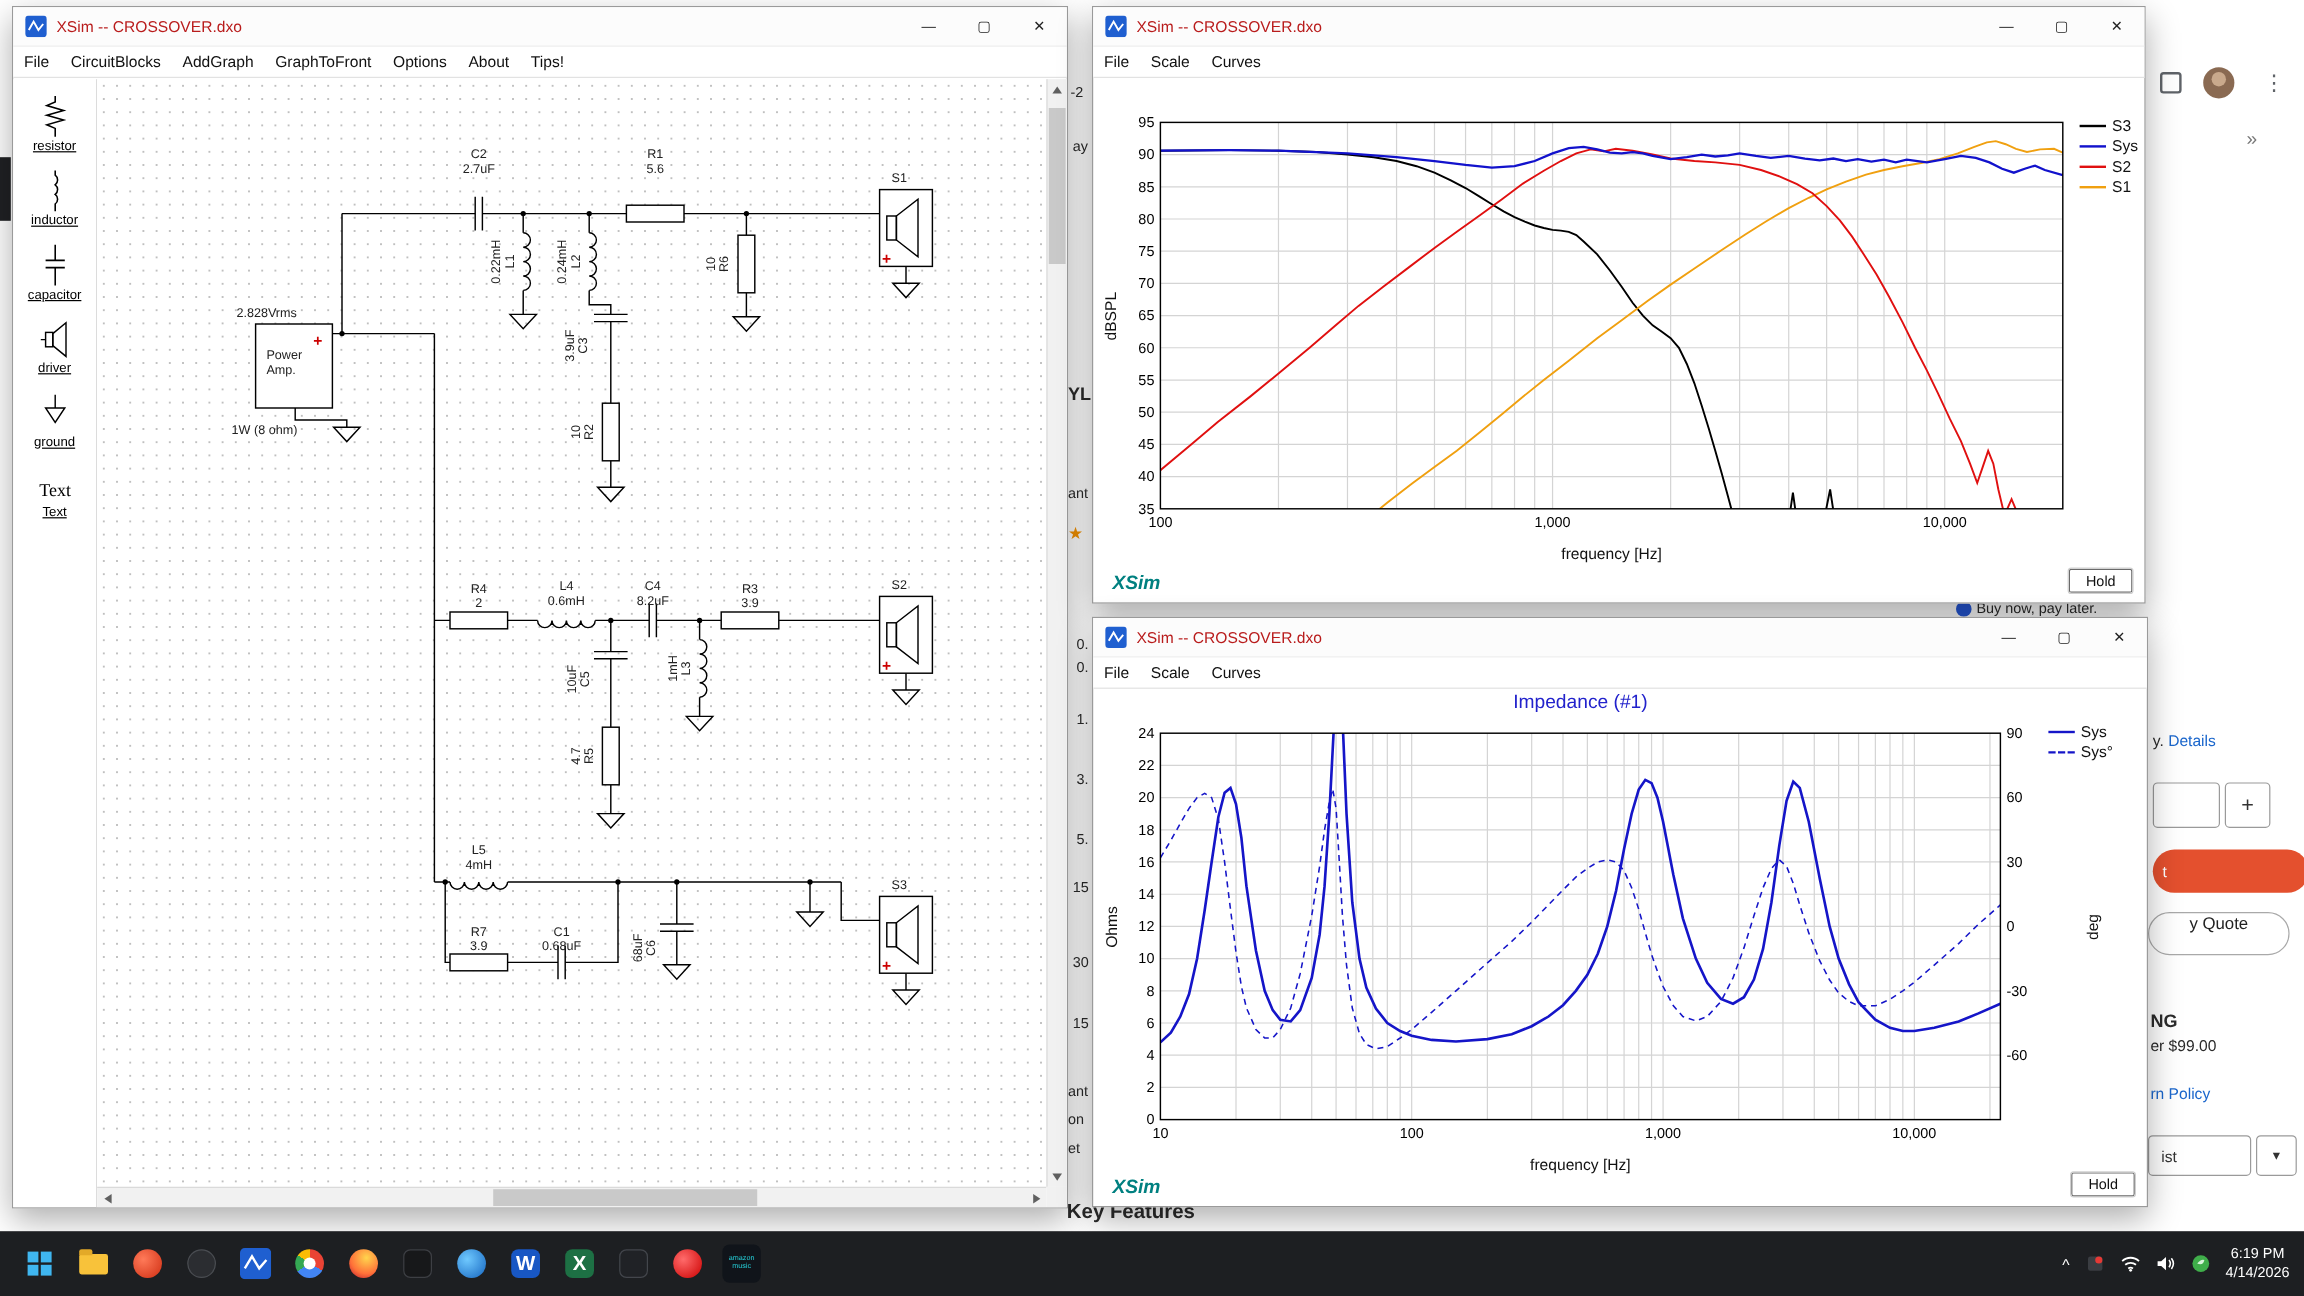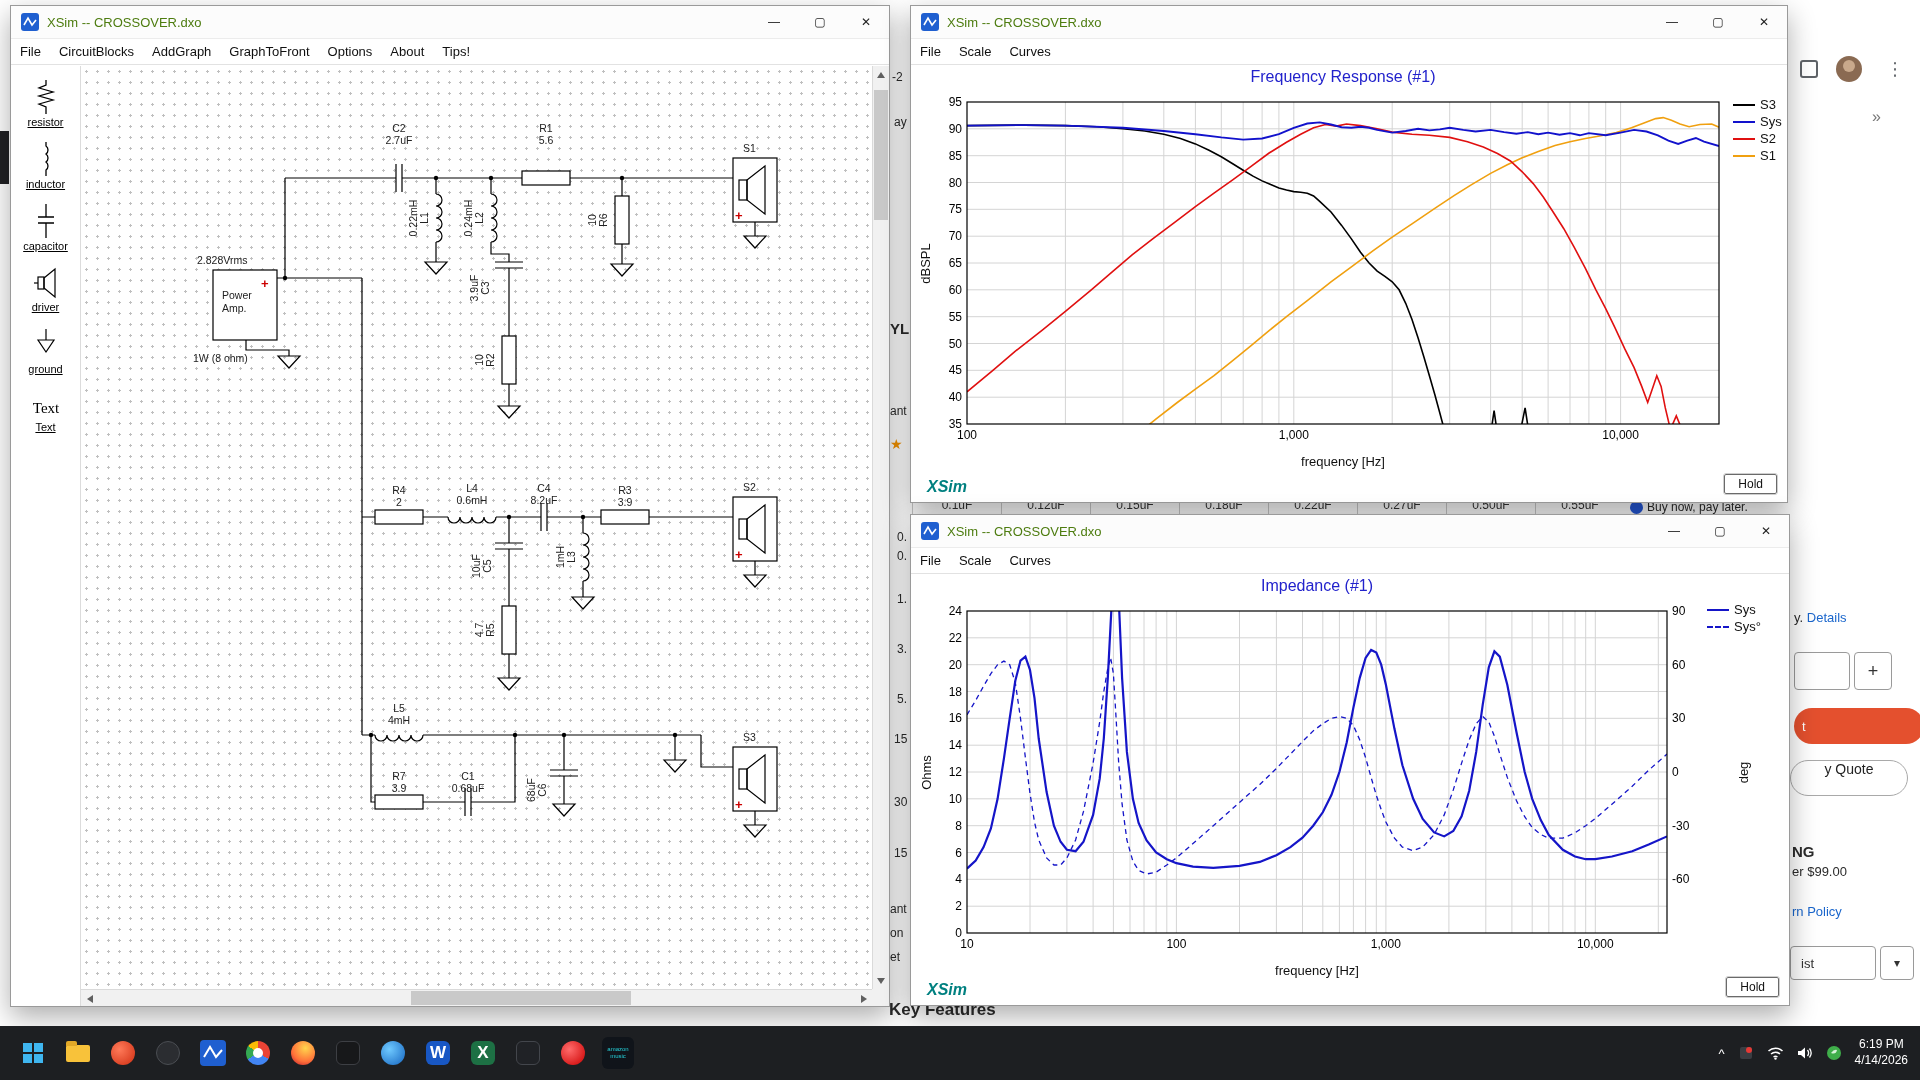--- a/index.html
+++ b/index.html
@@ -3,21 +3,21 @@
 <meta charset="utf-8">
 <style>
 *{margin:0;padding:0;box-sizing:border-box}
 html,body{width:1920px;height:1080px;overflow:hidden;background:#fff;
   font-family:"Liberation Sans",sans-serif}
 
 .window{position:absolute;background:#fff;border:1px solid #9a9a9a;
   box-shadow:0 10px 26px rgba(0,0,0,.32)}
 .titlebar{height:33px;display:flex;align-items:center;background:#fcfcfc;
   border-bottom:1px solid #ececec;padding-left:10px}
-.t-title{font-size:13px;color:#4d7c0f;margin-left:8px;flex:1;white-space:nowrap}
+.t-title{font-size:13px;color:#b91c1c;margin-left:8px;flex:1;white-space:nowrap}
 .t-btns{display:flex;height:33px}
 .wbtn{width:46px;height:33px;display:flex;align-items:center;justify-content:center;
   font-size:12px;color:#222;cursor:default}
 .menubar{height:26px;display:flex;align-items:center;background:#fff;
   border-bottom:1px solid #e2e2e2;font-size:13px;color:#101010}
 .menu-item{padding:0 9px}
 
 #win-schematic{left:10px;top:5px;width:880px;height:1002px;z-index:10}
 .win-body{position:absolute;top:60px;left:0;right:0;bottom:0;display:flex}
 .toolpanel{width:70px;background:#fff;border-right:1px solid #dcdcdc;padding-top:6px}
@@ -107,30 +107,20 @@
   <span class="frag" style="left:897px;top:642px">3.</span>
   <span class="frag" style="left:897px;top:692px">5.</span>
   <span class="frag" style="left:894px;top:732px">15</span>
   <span class="frag" style="left:894px;top:795px">30</span>
   <span class="frag" style="left:894px;top:846px">15</span>
   <span class="frag" style="left:890px;top:902px">ant</span>
   <span class="frag" style="left:890px;top:926px">on</span>
   <span class="frag" style="left:890px;top:950px">et</span>
   <span class="frag" style="left:889px;top:1000px;font-weight:bold;font-size:17px">Key Features</span>
 
-  <div class="cap-row">
-    <div class="cap-cell">0.1uF</div>
-    <div class="cap-cell">0.12uF</div>
-    <div class="cap-cell">0.15uF</div>
-    <div class="cap-cell">0.18uF</div>
-    <div class="cap-cell">0.22uF</div>
-    <div class="cap-cell">0.27uF</div>
-    <div class="cap-cell">0.50uF</div>
-    <div class="cap-cell">0.55uF</div>
-  </div>
   <span class="frag" style="left:1630px;top:500px;display:flex;align-items:center;gap:4px">
     <span style="width:13px;height:13px;border-radius:50%;background:#2557d6;display:inline-block"></span>
     <span>Buy now, pay later.</span>
   </span>
 
   <span class="frag" style="left:1800px;top:60px;width:18px;height:18px;border:2px solid #5f6368;border-radius:3px"></span>
   <span class="frag" style="left:1836px;top:56px;width:26px;height:26px;border-radius:50%;background:#8a6a52;overflow:hidden">
     <span style="position:absolute;left:7px;top:4px;width:12px;height:12px;border-radius:50%;background:#c9a98c"></span>
   </span>
   <span class="frag" style="left:1886px;top:58px;font-size:18px;color:#5f6368">⋮</span>
@@ -403,21 +393,20 @@
       <span class="wbtn">▢</span>
       <span class="wbtn">✕</span>
     </span>
   </div>
   <div class="menubar">
     <span class="menu-item">File</span>
     <span class="menu-item">Scale</span>
     <span class="menu-item">Curves</span>
   </div>
   <div class="g-content">
-    <div class="chart-title" style="left:56px;width:752px">Frequency Response (#1)</div>
     <svg width="820" height="360" style="position:absolute;left:0;top:26px">
         <line x1="154.4" y1="10" x2="154.4" y2="332" stroke="#d4d4d4" stroke-width="1"></line>
         <line x1="211.9" y1="10" x2="211.9" y2="332" stroke="#d4d4d4" stroke-width="1"></line>
         <line x1="252.8" y1="10" x2="252.8" y2="332" stroke="#d4d4d4" stroke-width="1"></line>
         <line x1="284.4" y1="10" x2="284.4" y2="332" stroke="#d4d4d4" stroke-width="1"></line>
         <line x1="310.3" y1="10" x2="310.3" y2="332" stroke="#d4d4d4" stroke-width="1"></line>
         <line x1="332.2" y1="10" x2="332.2" y2="332" stroke="#d4d4d4" stroke-width="1"></line>
         <line x1="351.1" y1="10" x2="351.1" y2="332" stroke="#d4d4d4" stroke-width="1"></line>
         <line x1="367.9" y1="10" x2="367.9" y2="332" stroke="#d4d4d4" stroke-width="1"></line>
         <line x1="382.8" y1="10" x2="382.8" y2="332" stroke="#d4d4d4" stroke-width="1"></line>

